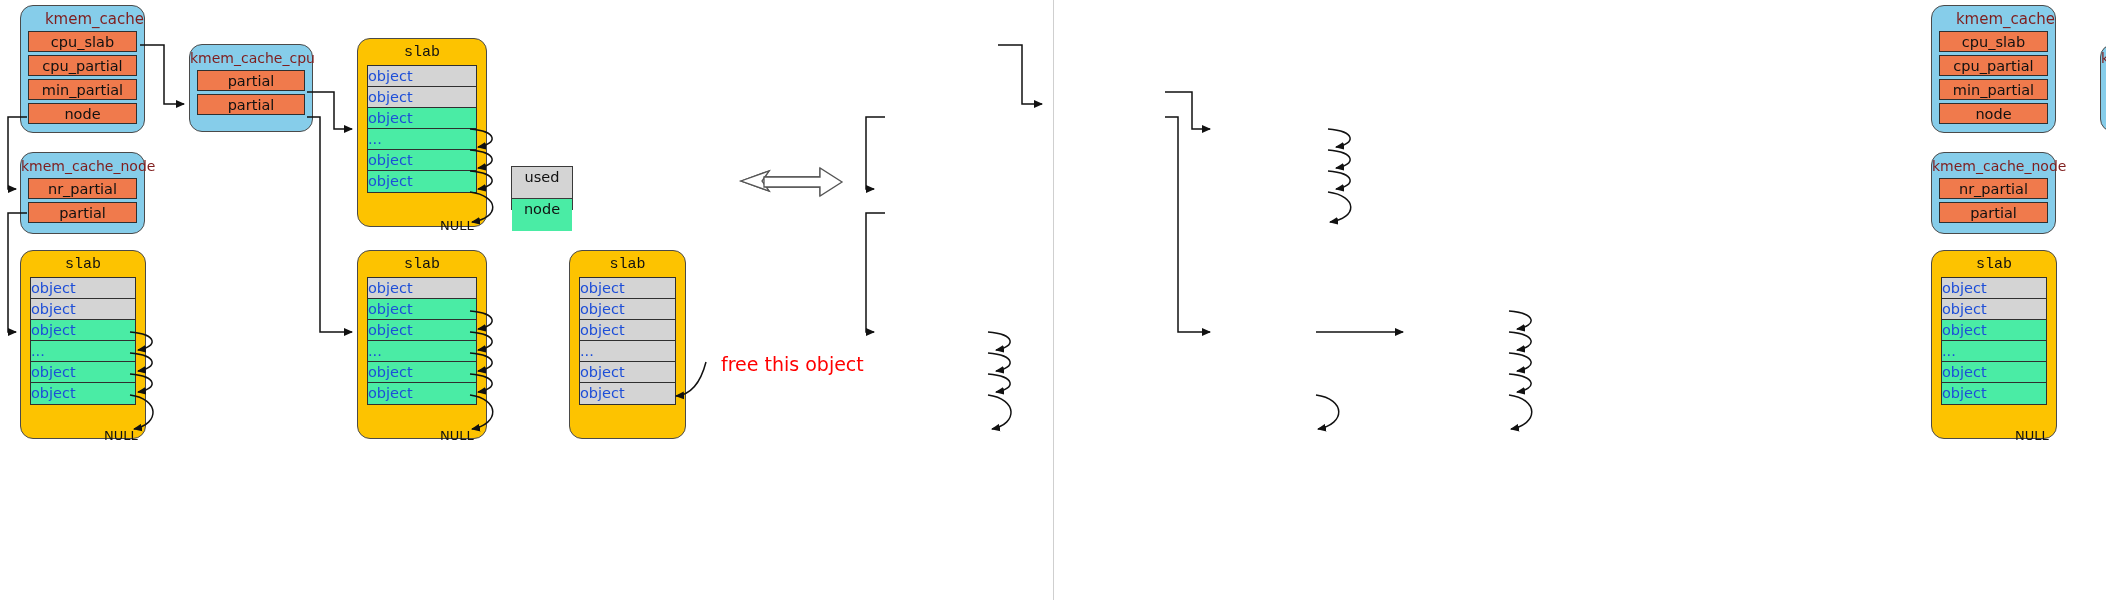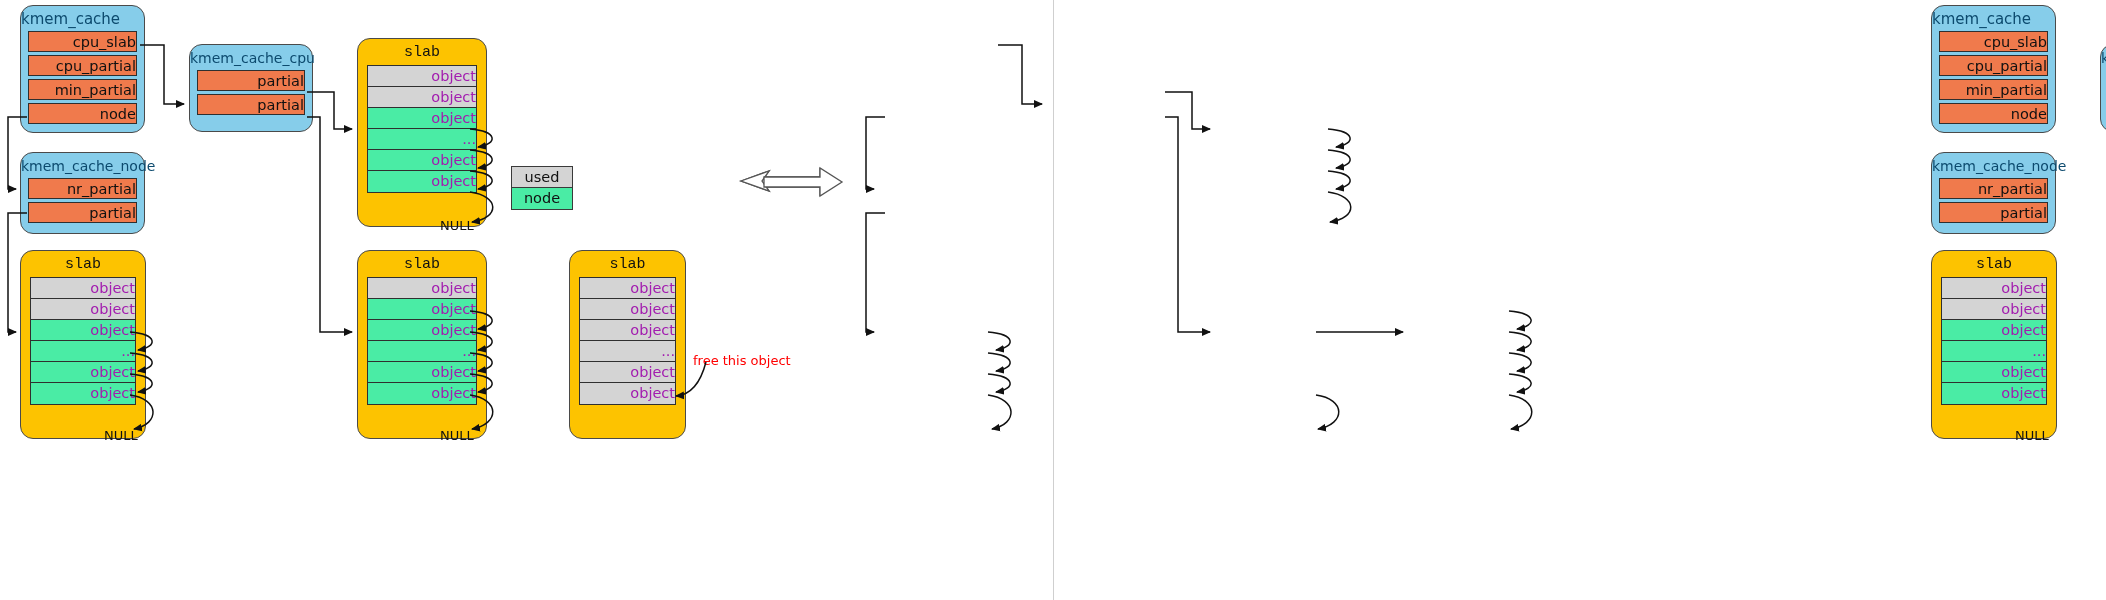--- a/index.html
+++ b/index.html
@@ -5,48 +5,48 @@
   html,body{margin:0;padding:0;background:#fff;}
   body{width:2106px;height:600px;position:relative;overflow:hidden;
        font-family:"DejaVu Sans","Liberation Sans",sans-serif;}
   .panel{position:absolute;top:0;height:600px;}
   #panel-before{left:0;width:1053px;}
   #panel-after{left:1053px;width:1053px;}
 
   
   .struct{position:absolute;background:#86cdea;border:1.3px solid #4a4a4a;
           border-radius:13px;box-sizing:border-box;}
-  .struct .st-title{text-align:left;font-size:15px;color:#0c4a6e;
+  .struct .st-title{text-align:right;font-size:15px;color:#7f1d1d;
           padding-top:5px;line-height:17px;white-space:nowrap;}
   .field{margin:3px 7px;height:21px;line-height:21px;background:#f07a4c;
-         border:1.2px solid #2f2f2f;text-align:right;font-size:14.5px;color:#111;
+         border:1.2px solid #2f2f2f;text-align:center;font-size:14.5px;color:#111;
          box-sizing:border-box;}
 
   
   .slab{position:absolute;background:#fdc300;border:1.3px solid #4a4a4a;
         border-radius:13px;box-sizing:border-box;}
   .slab .sl-title{text-align:center;font-size:15px;color:#111;padding-top:5px;
         line-height:18px;font-family:Liberation Mono, monospace;}
   .objs{margin:3px 9px 9px 9px;border:1.2px solid #2f2f2f;box-sizing:border-box;}
-  .obj{height:21px;line-height:21px;text-align:right;font-size:14.5px;color:#a21caf;
+  .obj{height:21px;line-height:21px;text-align:left;font-size:14.5px;color:#1d4ed8;
        border-bottom:1.2px solid #2f2f2f;background:#d4d4d4;box-sizing:border-box;}
   .obj:last-child{border-bottom:none;}
   .obj.free{background:#4aeca5;}
 
   
   .legend{position:absolute;border:1.3px solid #3a3a3a;box-sizing:border-box;
           background:#d4d4d4;}
-  .legend div{height:21px;line-height:21px;text-align:center;font-size:14.5px;color:#111;
+  .legend div{height:32px;line-height:21px;text-align:center;font-size:14.5px;color:#111;
           box-sizing:border-box;}
   .legend .lg-used{background:#d4d4d4;border-bottom:1.3px solid #3a3a3a;}
   .legend .lg-free{background:#4aeca5;}
 
   
   .nulllbl{position:absolute;font-size:13px;color:#111;white-space:nowrap;}
-  .redlbl{position:absolute;font-size:13px;color:#ff0000;white-space:nowrap;}
+  .redlbl{position:absolute;font-size:19px;color:#ff0000;white-space:nowrap;margin-left:28px;}
 
   svg.ov{position:absolute;left:0;top:0;width:2106px;height:600px;
          pointer-events:none;overflow:visible;}
   .divider{position:absolute;left:1053px;top:0;width:1.4px;height:600px;background:#cfcfcf;}
 </style>
 </head>
 <body>
 
 <div class="panel" id="panel-before">
 

